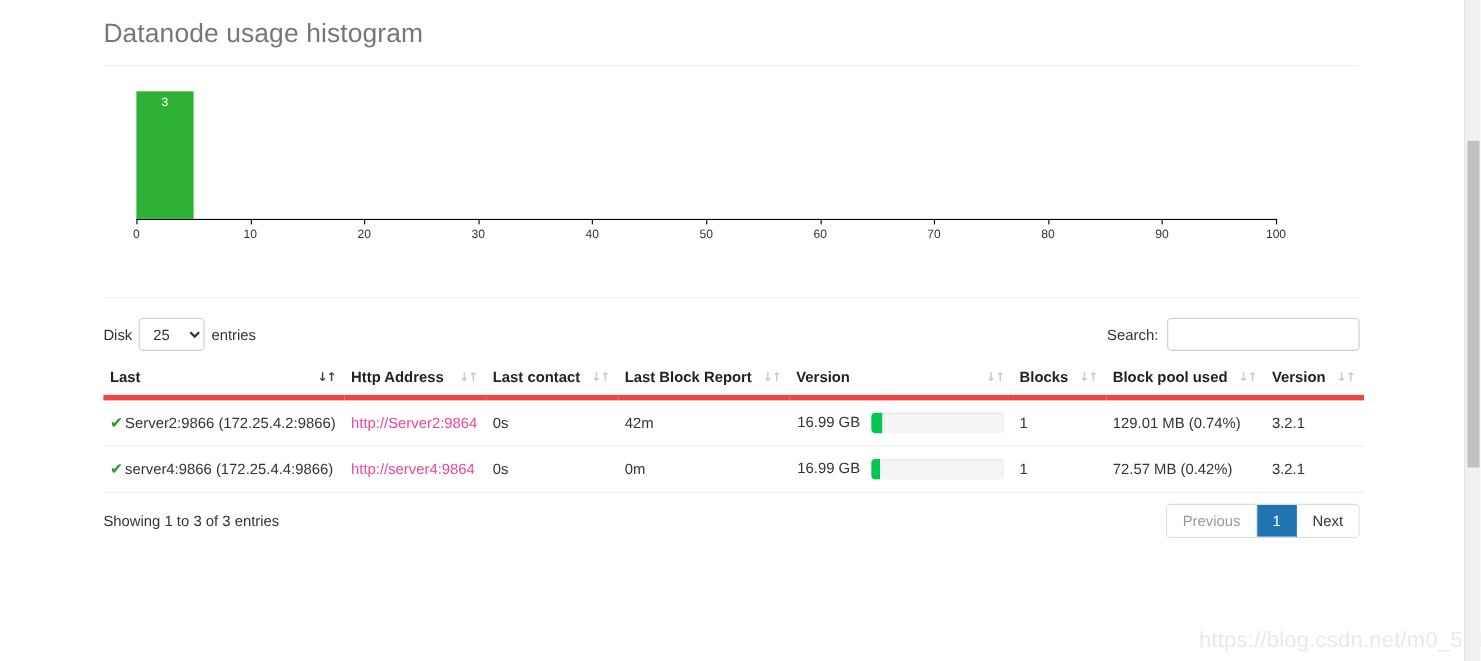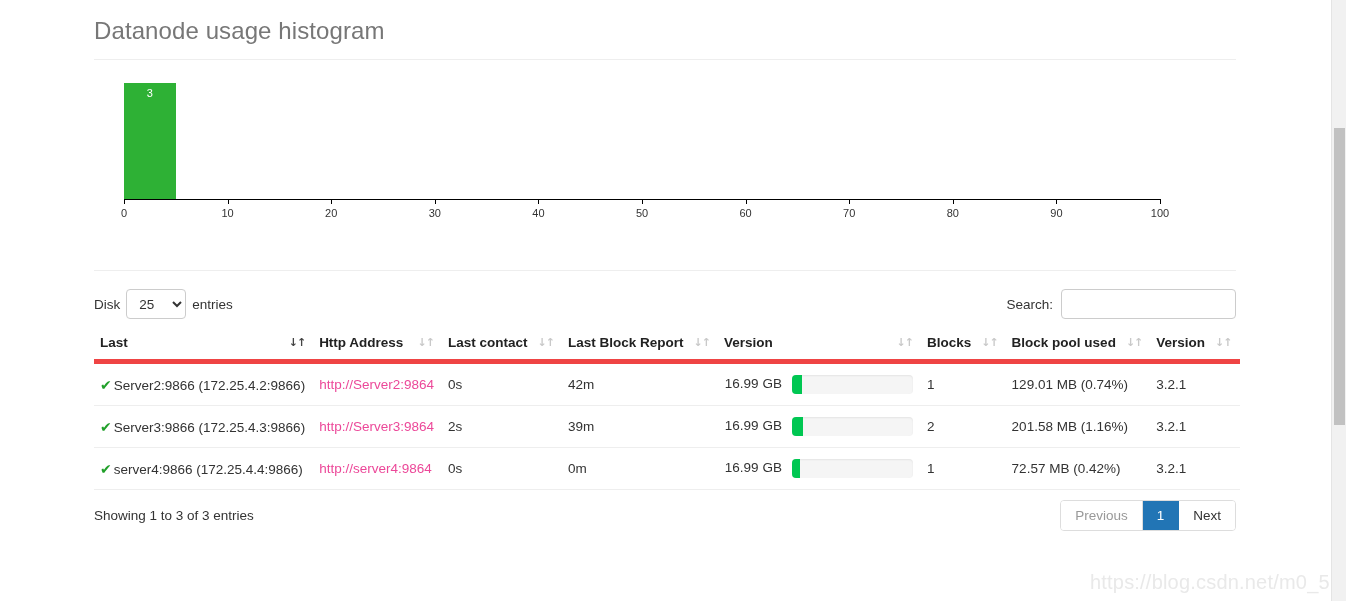--- a/index.html
+++ b/index.html
@@ -384,30 +384,20 @@
               <td><span class="check">✔</span><span>Server2:9866 (172.25.4.2:9866)</span></td>
               <td><a class="http-link" href="#">http://Server2:9864</a></td>
               <td>0s</td>
               <td>42m</td>
               <td class="cap-cell"><span class="cap-text">16.99 GB</span><span class="progress"><span class="progress-bar" style="display: block; width: 8%;"></span></span></td>
               <td>1</td>
               <td>129.01 MB (0.74%)</td>
               <td>3.2.1</td>
             </tr>
             <tr>
-              <td><span class="check">✔</span><span>Server3:9866 (172.25.4.3:9866)</span></td>
-              <td><a class="http-link" href="#">http://Server3:9864</a></td>
-              <td>2s</td>
-              <td>39m</td>
-              <td class="cap-cell"><span class="cap-text">16.99 GB</span><span class="progress"><span class="progress-bar" style="display: block; width: 9%;"></span></span></td>
-              <td>2</td>
-              <td>201.58 MB (1.16%)</td>
-              <td>3.2.1</td>
-            </tr>
-            <tr>
               <td><span class="check">✔</span><span>server4:9866 (172.25.4.4:9866)</span></td>
               <td><a class="http-link" href="#">http://server4:9864</a></td>
               <td>0s</td>
               <td>0m</td>
               <td class="cap-cell"><span class="cap-text">16.99 GB</span><span class="progress"><span class="progress-bar" style="display: block; width: 7%;"></span></span></td>
               <td>1</td>
               <td>72.57 MB (0.42%)</td>
               <td>3.2.1</td>
             </tr>
           </tbody>

